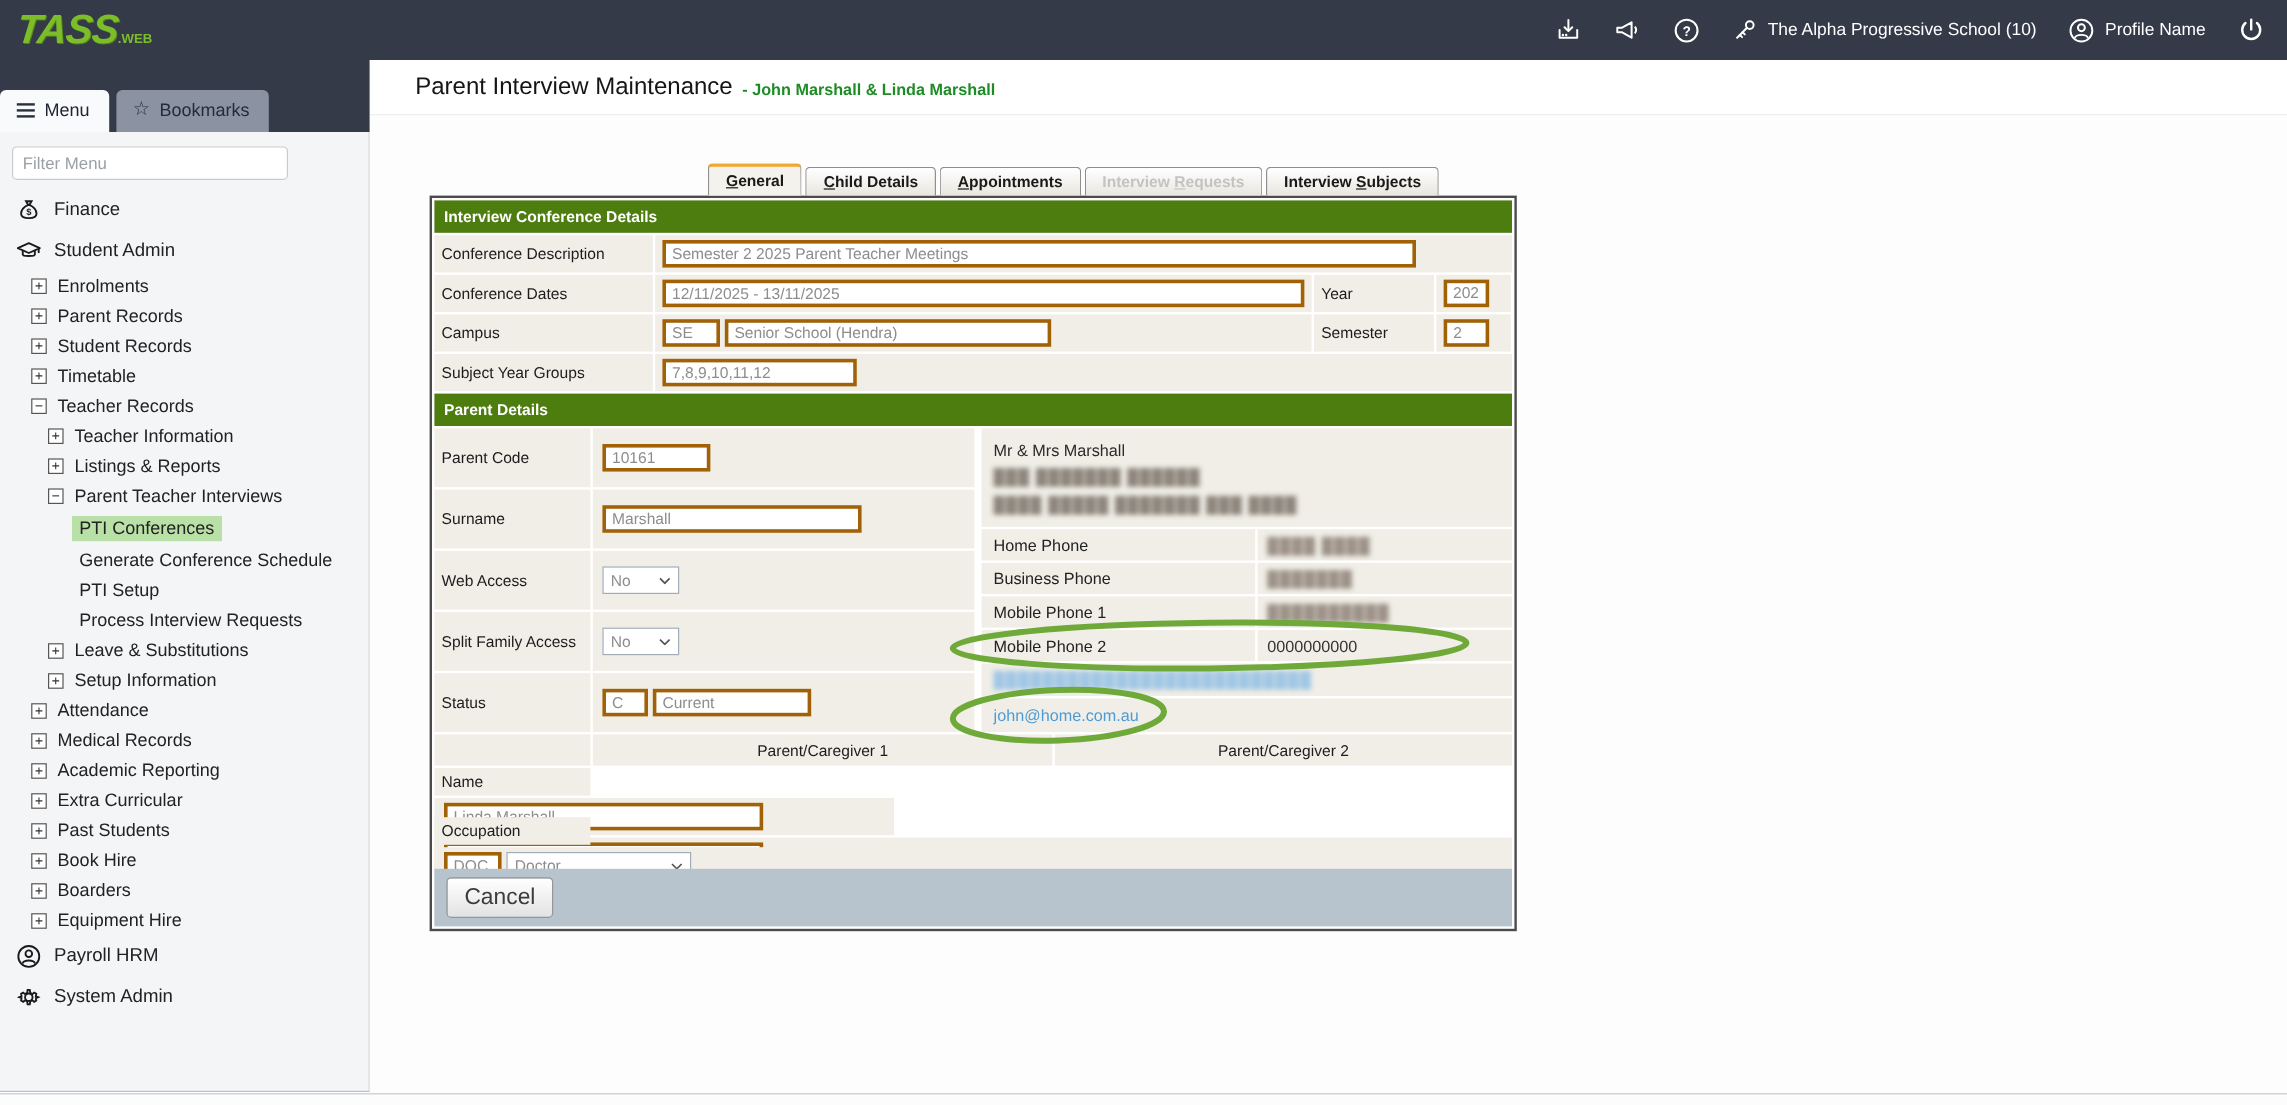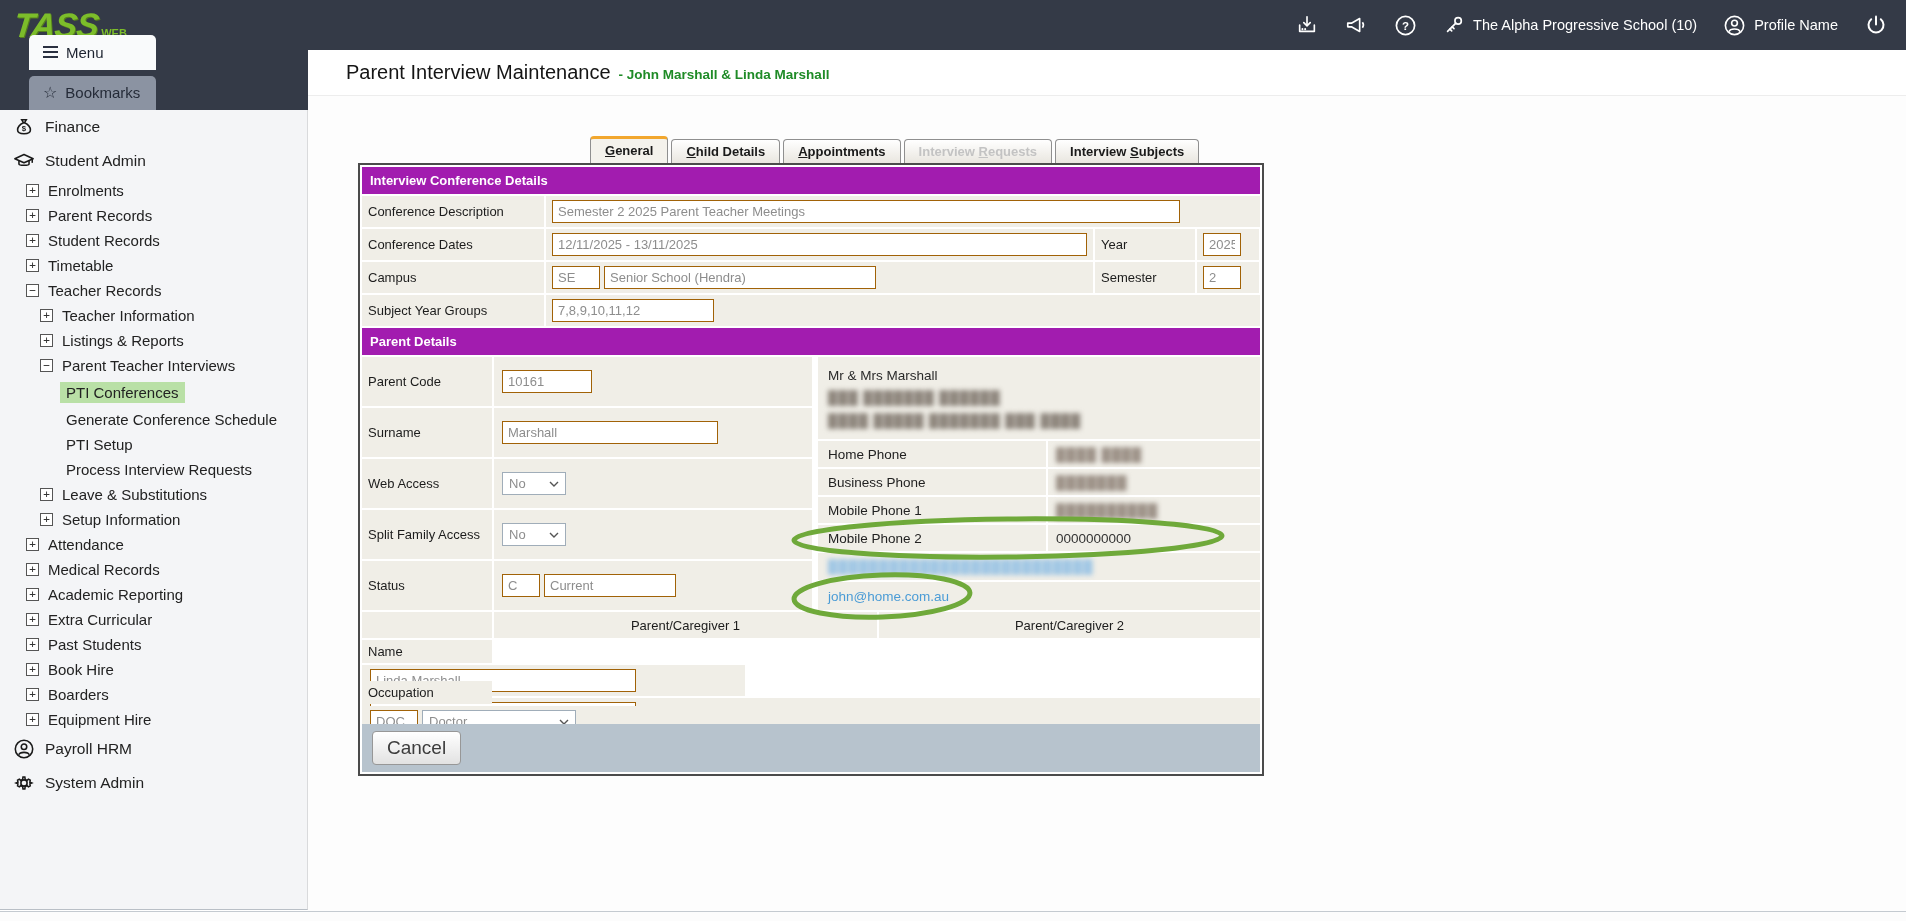--- a/index.html
+++ b/index.html
@@ -11,21 +11,21 @@
   .topbar-right { position:absolute; right:18px; top:0; height:50px; display:flex; align-items:center; gap:26px; color:#fff; }
   .tb-item { display:flex; align-items:center; gap:8px; font-size:14.5px; color:#fff; cursor:pointer; }
   .tb-icon svg { display:block; }
 
   
   .side-head { position:absolute; left:0; top:0; width:308px; height:110px; background:#343a47; z-index:6; }
   .logo { position:absolute; left:14px; top:6px; color:#7cbd2a; white-space:nowrap; cursor:pointer; }
   .logo .t1 { font-size:34px; font-weight:bold; font-style:italic; letter-spacing:-1px;
               transform:skew(-6deg); display:inline-block; text-shadow:1px 1px 0 #557f1d; }
   .logo .t2 { font-size:11px; font-weight:bold; letter-spacing:0px; }
-  .nav-tabs { position:absolute; left:29px; bottom:0; display:flex; gap:6px;flex-direction:column; }
+  .nav-tabs { position:absolute; left:0; bottom:0; display:flex; gap:6px; }
   .nav-tab { display:flex; align-items:center; gap:8px; font-size:15px; padding:8px 16px 9px 14px;
              border-radius:5px 5px 0 0; cursor:pointer; }
   .nav-tab.menu { background:#f9fafb; color:#1d2330; }
   .nav-tab.bookmarks { background:#8b93a2; color:#252b38; }
   .burger { display:inline-block; width:15px; }
   .burger i { display:block; height:2px; background:#2a3040; margin:3px 0; }
   .star { font-size:16px; line-height:10px; }
 
   
   .sidebar { position:absolute; left:0; top:110px; width:308px; height:800px; background:#f4f5f7;
@@ -57,30 +57,30 @@
   .workarea { position:absolute; left:333px; top:136px; width:906px; z-index:4;margin-left:25px; }
   .tabs { display:flex; align-items:flex-end; gap:3px; margin-left:232px; height:27px; }
   .tab { border:1px solid #8f8f8f; border-bottom:none; border-radius:4px 4px 0 0;
          background:linear-gradient(#ffffff,#e9e6df); font-size:13px; font-weight:bold; color:#1a1a1a;
          padding:4px 14px 4px 14px; height:24px; display:flex; align-items:center; cursor:pointer; }
   .tab .k { text-decoration:underline; }
   .tab.active { background:#f4f2ec; border-top:3px solid #f2a72e; height:27px; padding-top:2px; }
   .tab.disabled { color:#c3c3c3; cursor:default; }
 
   .panel { border:2px solid #4b4b4b; background:#ffffff; padding:2px; display:flex; flex-direction:column; gap:2px; }
-  .sec { background:#a21caf; color:#fff; font-size:13px; font-weight:bold; padding:6px 8px; }
+  .sec { background:#4d7c0f; color:#fff; font-size:13px; font-weight:bold; padding:6px 8px; }
   .frow { display:flex; gap:2px; }
   .cell { background:#f0eee7; display:flex; align-items:center; padding:4px 6px; }
   .lbl { width:182px; flex:none; font-size:13px; color:#1c1c1c; }
   .grow { flex:1; }
   .ylbl { width:100px; flex:none; font-size:13px; color:#1c1c1c; }
   .yval { width:62px; flex:none; }
   .frow.h31 .cell { height:31px; }
 
-  input.fld, .code { background:#fff; border:1px solid #a16207; height:23px; font-size:13px; color:#8d8d8d;
+  input.fld, .code { background:#fff; border:3px solid #a16207; height:23px; font-size:13px; color:#8d8d8d;
               padding:0 5px; font-family:"Liberation Sans",sans-serif; }
   .fsel { background:#fff; border:1px solid #a0adb9; height:23px; font-size:13px; color:#8d8d8d;
           display:flex; align-items:center; justify-content:space-between; padding:0 6px; cursor:pointer; }
 
   
   .pd-body { display:flex; gap:6px; }
   .pd-left { width:450px; flex:none; display:flex; flex-direction:column; gap:2px; }
   .pd-left .frow { flex:1; }
   .pd-left .lbl2 { width:130px; flex:none; font-size:13px; color:#1c1c1c; background:#f0eee7;
                    display:flex; align-items:center; padding:4px 6px; height:49px; }
@@ -189,20 +189,23 @@
       <span>Menu</span>
     </div>
     <div class="nav-tab bookmarks">
       <span class="star">☆</span>
       <span>Bookmarks</span>
     </div>
   </div>
 </div>
 
 <div class="sidebar">
+  <div class="filter-wrap">
+    <input class="filter-input" placeholder="Filter Menu" style="">
+  </div>
   <div class="tree">
 
     <div class="it lvl0">
       <span class="micon">
         <svg width="22" height="22" viewBox="0 0 24 24" fill="none" stroke="#1a1a1a" stroke-width="1.7">
           <path d="M9.5 4h5l-2 3.4h-1z"></path>
             <path d="M11.5 7.4C7.5 9.2 5 12.4 5 15.4c0 2.8 3 4 7 4s7-1.2 7-4c0-3-2.5-6.2-6.5-8"></path>
           <text x="12" y="16.8" text-anchor="middle" font-size="8.5" font-weight="bold" fill="#1a1a1a" stroke="none" font-family="Liberation Sans, sans-serif">$</text>
         </svg>
       </span>

